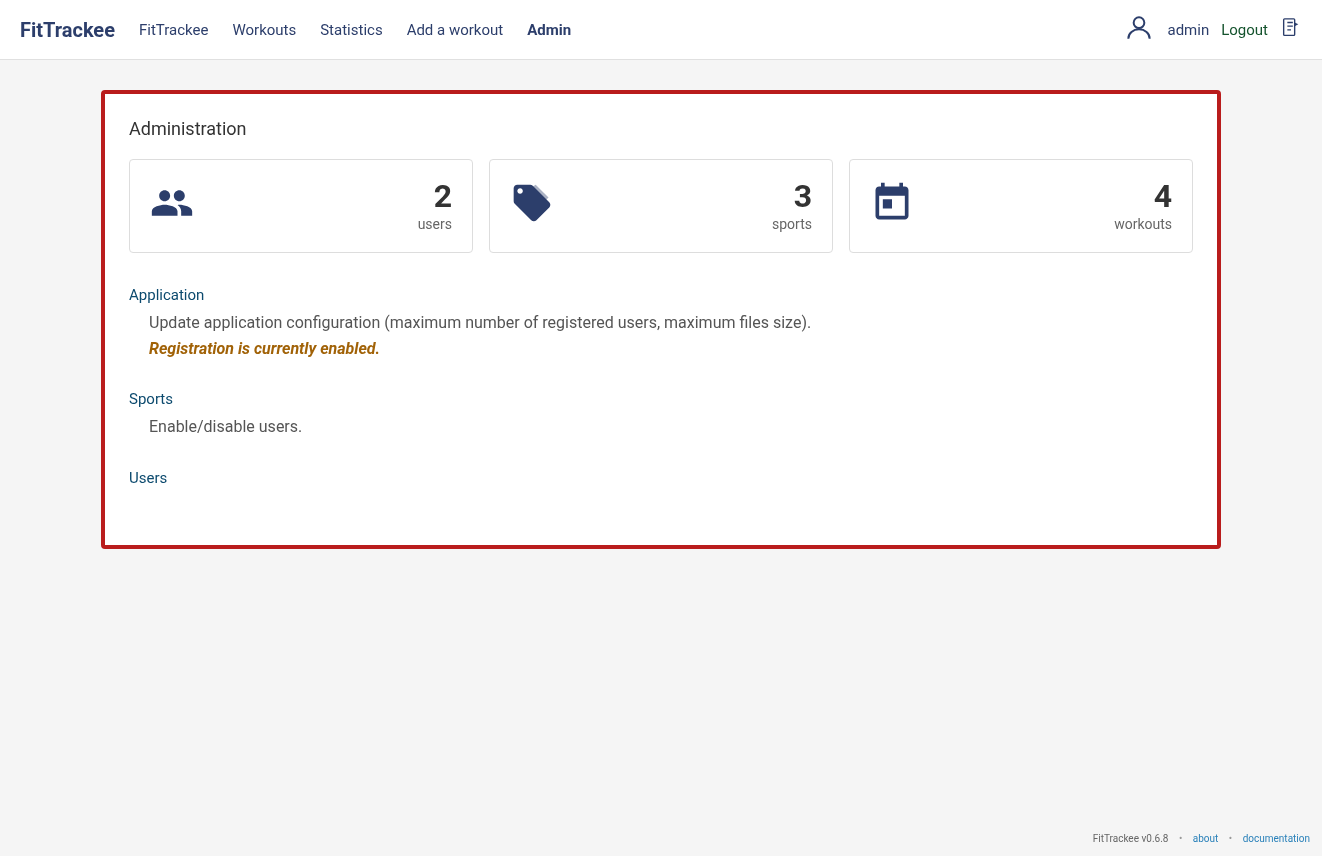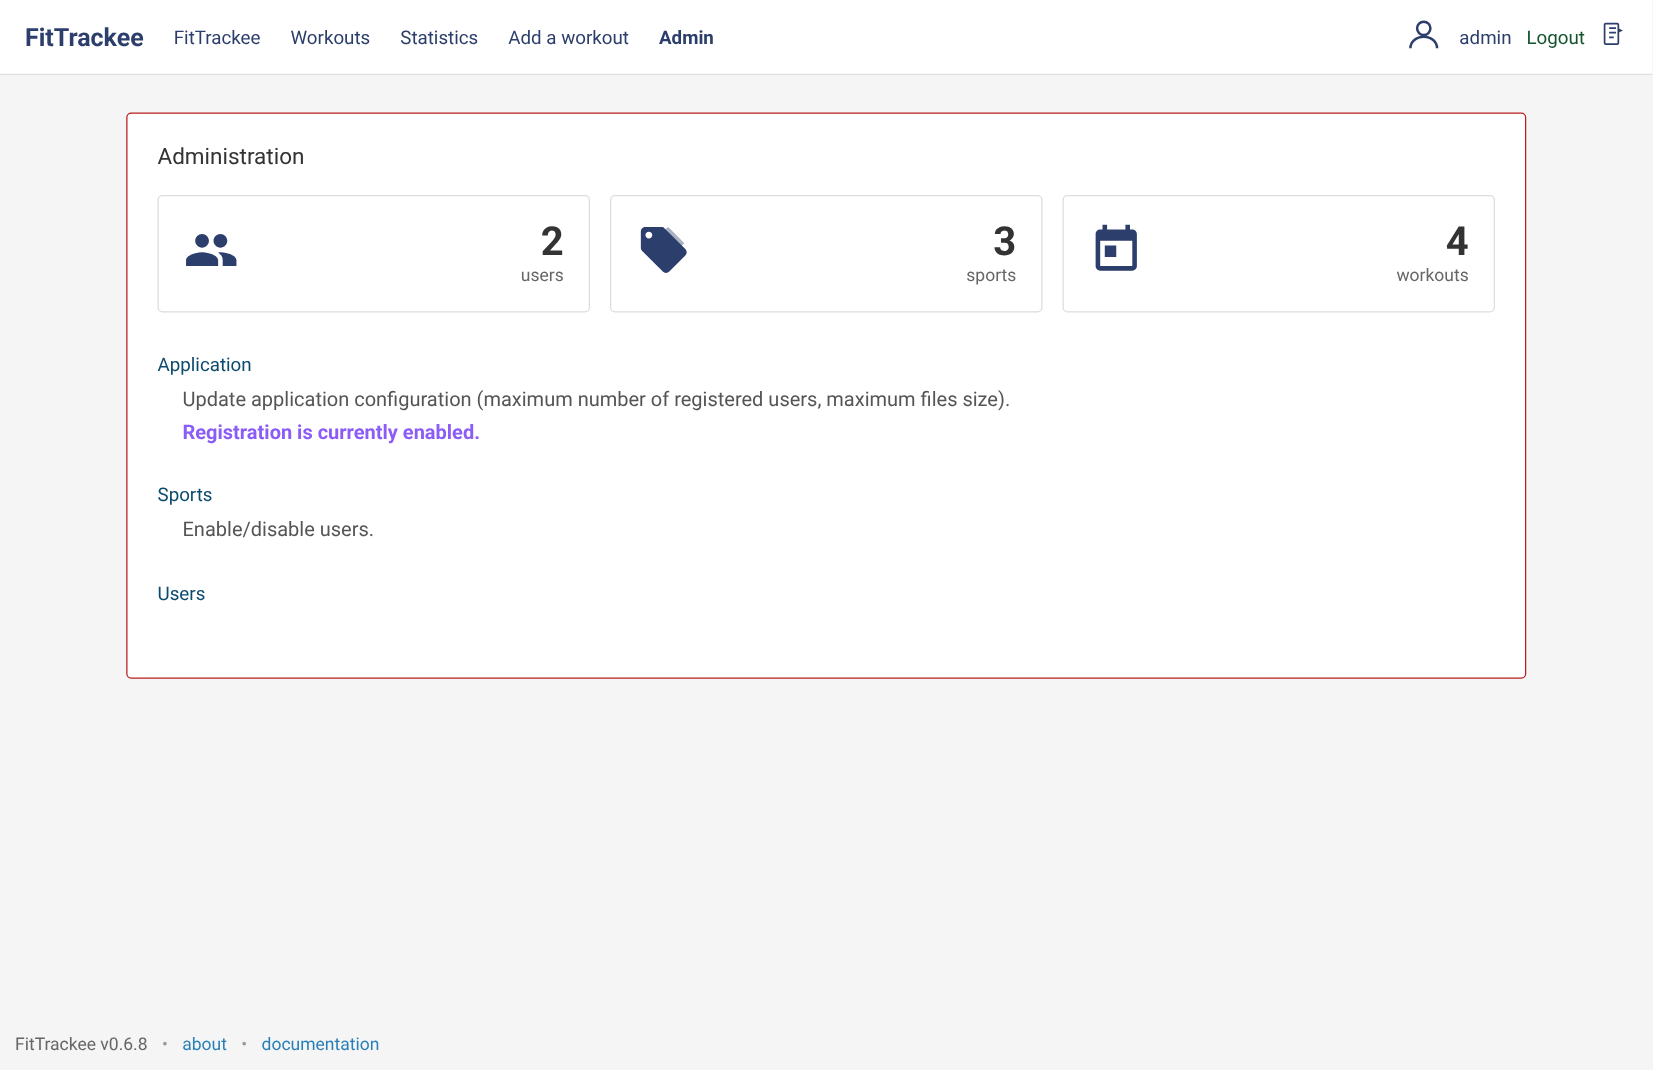--- a/index.html
+++ b/index.html
@@ -76,21 +76,21 @@
 
     
     .main-content {
       max-width: 1160px;
       margin: 30px auto;
       padding: 0 20px;
     }
 
     .admin-panel {
       background: #fff;
-      border: 1px solid #b91c1c;
+      border: 4px solid #b91c1c;
       border-radius: 4px;
       padding: 24px;
     }
 
     .panel-title {
       font-size: 18px;
       color: #333;
       margin-bottom: 20px;
       font-weight: normal;
     }
@@ -152,32 +152,33 @@
     }
 
     .section-text {
       font-size: 16px;
       color: #555;
       margin-left: 20px;
       line-height: 1.6;
     }
 
     .section-text strong {
-      color: #8b5cf6;
+      color: #a16207;
       font-weight: bold;
+      font-style: italic;
     }
 
     
     .footer {
       position: fixed;
       bottom: 0;
       width: 100%;
-      text-align: left;
+      text-align: right;
       padding: 12px;
-      font-size: 14px;
+      font-size: 10px;
       color: #666;
       background: #f5f5f5;
     }
 
     .footer a {
       color: #2980b9;
       text-decoration: none;
     }
 
     .footer-dot {

